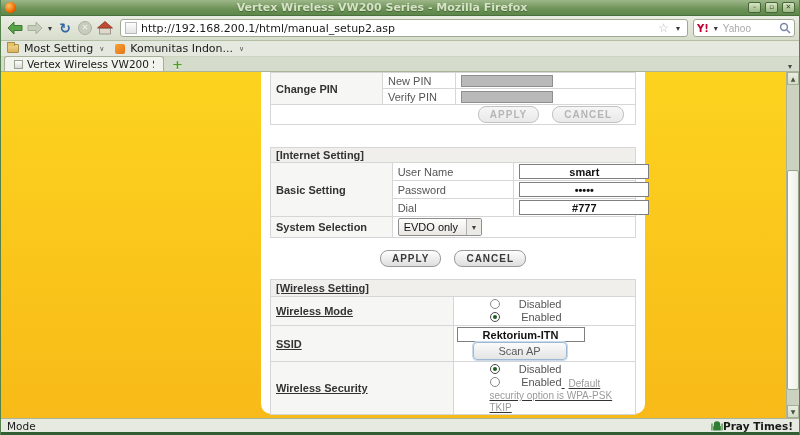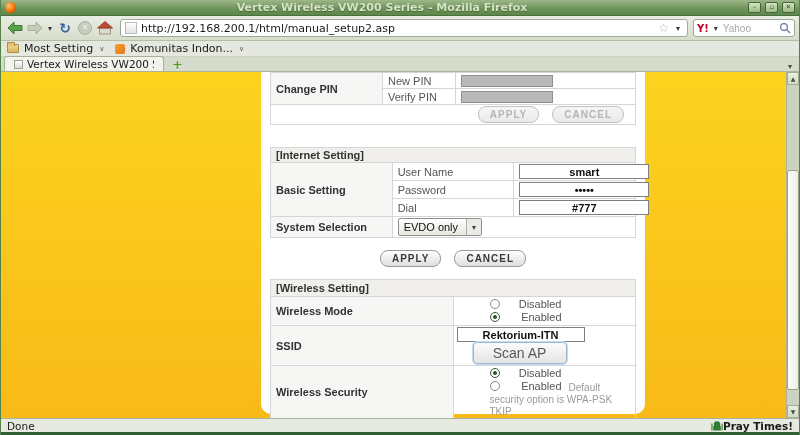--- a/index.html
+++ b/index.html
@@ -82,34 +82,34 @@
     display:flex; align-items:center; justify-content:center; font-size:7px; color:#444; }
 
   .btn-center { text-align:center; }
   .btn-center.m1 { margin-top:12px; }
   .btn { display:inline-block; border:1px solid #9a9a9a; border-radius:8px; background:linear-gradient(#fefefe,#dedede);
     font-family:"Liberation Sans",sans-serif; font-size:10px; font-weight:bold; letter-spacing:1px; color:#3a3a3a;
     padding:2px 11px; margin:0 5px; }
   .btn.disabled { color:#b5b5b5; border-color:#c2c2c2; background:linear-gradient(#f6f6f6,#e9e9e9); }
 
   .wl-table { margin-top:12px; }
-  .wl-table td { height:17px; }
+  .wl-table td { height:17px;text-decoration:underline; }
   .wl-table .ssidrow td { height:20px; }
   .radio-cell { padding-left:36px; }
   .radio-group { display:inline-flex; align-items:center; gap:5px; width:72px;justify-content:space-between; }
   .radio { width:10px; height:10px; border:1px solid #878787; border-radius:50%; background:#fff; display:inline-block; flex:0 0 auto; }
   .radio.checked { border-color:#4a4a4a; }
   .radio.checked::after { content:""; display:block; width:4px; height:4px; margin:2px; border-radius:50%; background:#1d5e1d; }
   .radio-label { color:#555; }
   .sec-note { color:#9a9a9a; font-size:10px; margin-left:4px; }
   .ssid-cell { padding-left:3px; }
   .ssid-input { width:128px; }
   .scanap { display:inline-block; margin-left:16px; width:94px; text-align:center; padding:2px 8px; border:1px solid #9db8d2;
     box-shadow:0 0 0 1px #c8daec; border-radius:4px; background:linear-gradient(#fbfbfb,#e4e4e4);
-    font-size:14px; color:#5a5a5a; }
+    font-size:11px; color:#5a5a5a; }
 
   
   .scrollbar { position:absolute; right:0; top:0; bottom:0; width:13px; background:#cbd2c0; border-left:1px solid #aab49b; }
   .sb-btn { position:absolute; left:0; width:12px; height:13px; background:linear-gradient(#eaeee3,#d3dac6);
     border:1px solid #a3ae95; display:flex; align-items:center; justify-content:center; font-size:6px; color:#45523c; }
   .sb-up { top:0; }
   .sb-down { bottom:0; }
   .sb-thumb { position:absolute; left:0; width:12px; top:98px; height:220px; background:linear-gradient(90deg,#fdfdfb,#edefe6);
     border:1px solid #98a48b; border-radius:2px; }
 
@@ -292,21 +292,21 @@
     </div>
 
     <div class="scrollbar">
       <div class="sb-btn sb-up">▲</div>
       <div class="sb-thumb"></div>
       <div class="sb-btn sb-down">▼</div>
     </div>
   </div>
 
   <div class="statusbar">
-    <span>Done</span>
+    <span>Mode</span>
     <span class="status-right">
       <svg width="12" height="11" viewBox="0 0 12 11">
           <ellipse cx="6" cy="4.5" rx="3.2" ry="3.2" fill="#2e7d32"></ellipse>
           <rect x="2.2" y="6" width="7.6" height="4.5" fill="#2e7d32"></rect>
           <rect x="0.4" y="3.5" width="1.1" height="7" fill="#2e7d32"></rect>
           <rect x="10.5" y="3.5" width="1.1" height="7" fill="#2e7d32"></rect>
         </svg>
       <span>Pray Times!</span>
     </span>
   </div>

